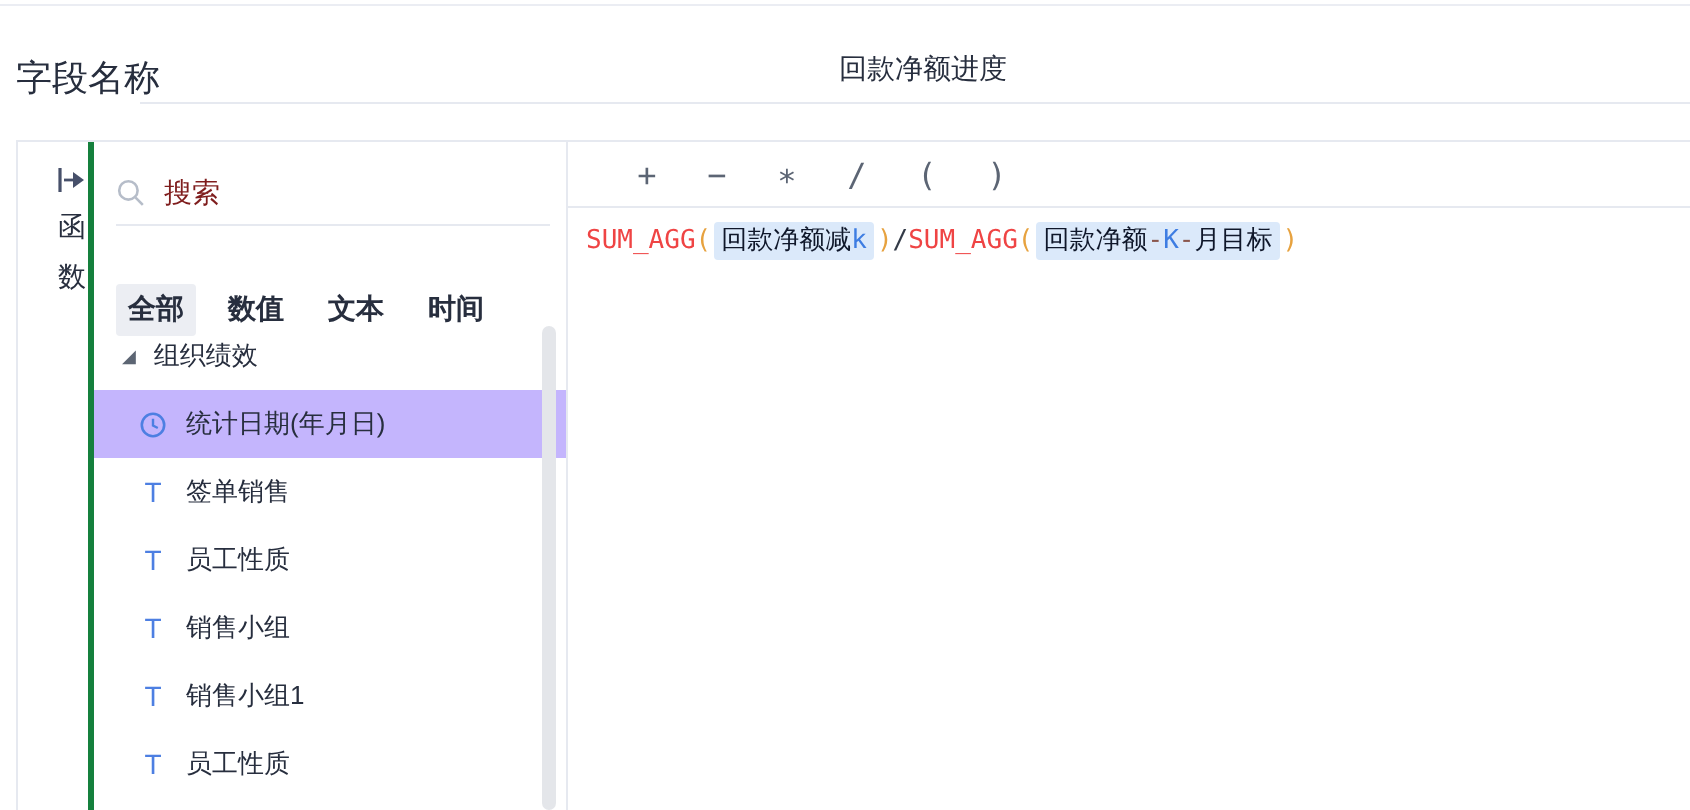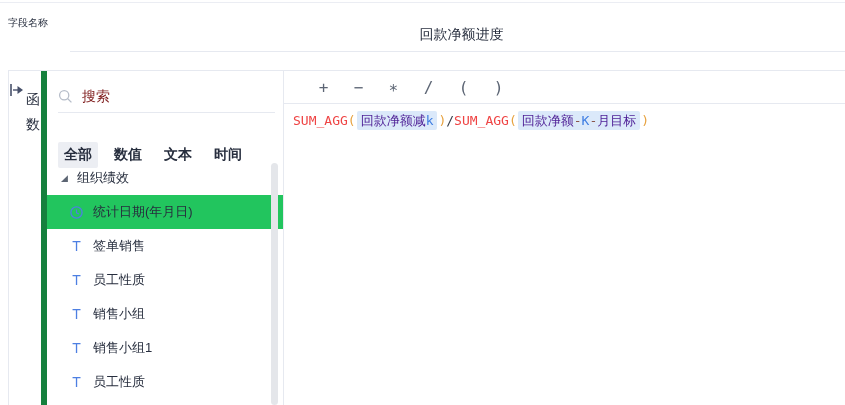--- a/index.html
+++ b/index.html
@@ -4,36 +4,36 @@
 <style>
   * { margin:0; padding:0; box-sizing:border-box; }
   html,body { width:845px; height:405px; }
   body {
     position:relative; overflow:hidden; background:#fff;
     font-family:"Liberation Sans", sans-serif; color:#272e3e;
   }
   .top-line { position:absolute; top:2px; left:0; right:0; height:1px; background:#ebedf3; }
 
   
-  .header-label { position:absolute; left:8px; top:16px; font-size:10px; color:#272e3e; }
+  .header-label { position:absolute; left:8px; top:27px; font-size:18px; color:#272e3e; }
   .name-input {
     position:absolute; left:70px; top:18px; right:0; height:34px;
     border-bottom:1px solid #e6e9f0; font-size:14px; color:#272e3e;
     line-height:33px; padding-left:8px; cursor:text;text-align:center;
   }
 
   
   .main {
     position:absolute; left:8px; top:70px; right:0; bottom:0;
     border-top:1px solid #e6e9f0; border-left:1px solid #e6e9f0;
     display:flex; background:#fff;
   }
 
   
-  .rail { width:38px; border-right:6px solid #15803d; display:flex; flex-direction:row; align-items:flex-start; padding-top:12px; flex:none; }
+  .rail { width:38px; border-right:3px solid #15803d; display:flex; flex-direction:column; align-items:flex-end; padding-top:12px; flex:none; }
   .rail-icon { width:16px; height:14px; cursor:pointer; }
   .rail-label {
     margin-top:4px; width:16px; font-size:14px; color:#272e3e;
     line-height:25px; text-align:center; word-break:break-all; cursor:pointer;
   }
 
   
   .fields { width:237px; border-right:1px solid #e6e9f0; position:relative; flex:none; }
   .search {
     position:absolute; top:10px; left:11px; right:8px; height:32px;
@@ -41,41 +41,41 @@
     color:#7f1d1d; font-size:14px; cursor:text;
   }
   .tabs { position:absolute; top:55px; left:11px; display:flex; gap:10px; font-size:14px;margin-top:16px; }
   .tab { padding:4px 6px; border-radius:2px; color:#272e3e; cursor:pointer; white-space:nowrap;font-weight:bold; }
   .tab.active { background:#eceef3; font-weight:bold; }
   .tree { position:absolute; top:90px; left:0; right:0; }
   .tree-row { height:34px; display:flex; align-items:center; gap:9px; font-size:13px; color:#272e3e; cursor:pointer; }
   .group-row { padding-left:14px; }
   .group-caret { font-size:9px; color:#5c6573; line-height:1; }
   .item-row { padding-left:22px; }
-  .item-row.selected { background:#22c55e;text-align:right; }
+  .item-row.selected { background:#c4b5fd;text-align:right; }
   .t-icon { color:#4d7fe2; font-size:14px; line-height:1; width:15px; text-align:center; }
   .scroll-thumb { position:absolute; top:92px; right:5px; width:7px; bottom:0; background:#e4e6ea; border-radius:4px; cursor:pointer; }
 
   
   .formula { flex:1; display:flex; flex-direction:column; min-width:0; }
   .ops { height:33px; border-bottom:1px solid #e6e9f0; display:flex; align-items:center; padding-left:22px; flex:none; }
   .op {
     width:35px; text-align:center; font-size:16px; color:#5c6574;
     font-family:"DejaVu Sans Mono", monospace; cursor:pointer;
   }
   .code {
     flex:1; padding:7px 10px 0 9px; cursor:text;
     font-family:"DejaVu Sans Mono", monospace; font-size:13px; line-height:20px;
     white-space:nowrap;
   }
   .seg-fn { color:#ef4444; }
   .seg-paren { color:#e7a23f; }
   .seg-op { color:#333a47; }
   .chip { background:#dbe9fa; border-radius:2px; padding:2px 4px; margin:0 1px; }
-  .part-cn { color:#4c1d95; }
+  .part-cn { color:#0f172a; }
   .part-latin { color:#3e7de2; }
   .part-dash { color:#8a564c; }
 </style>
 </head>
 <body>
 
 <div class="top-line"></div>
 
 <span class="header-label">字段名称</span>
 <div class="name-input">

